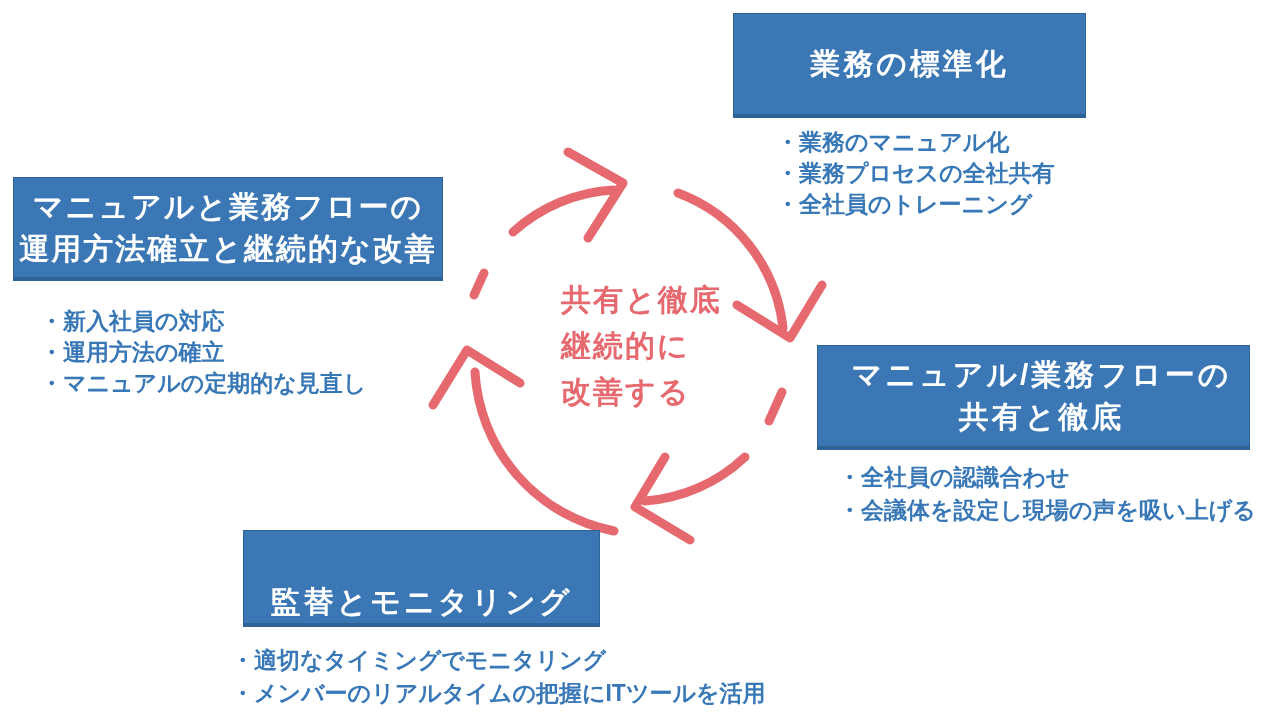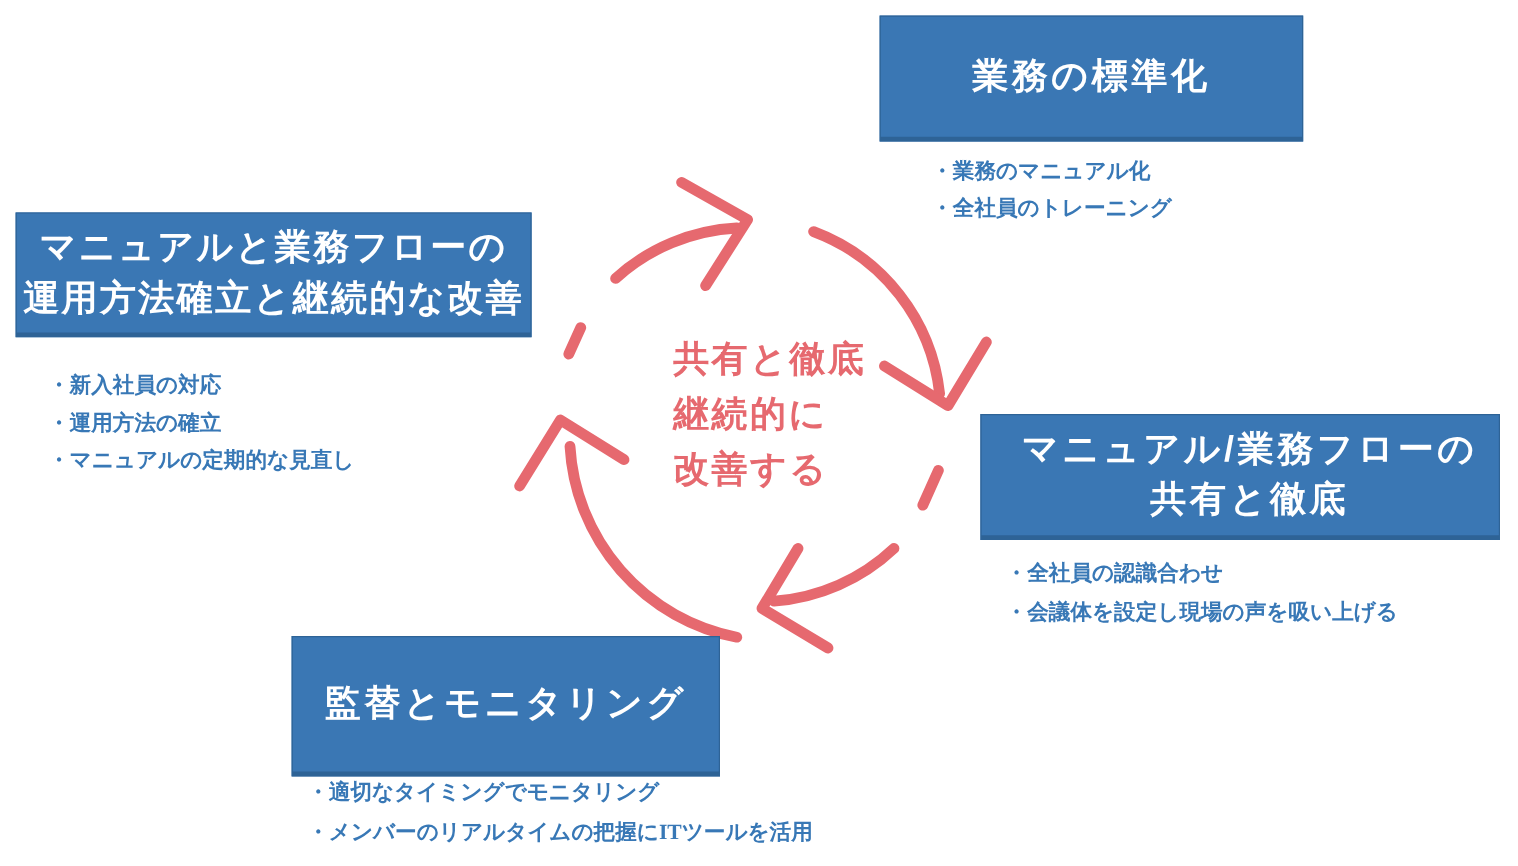--- a/index.html
+++ b/index.html
@@ -30,34 +30,34 @@
     align-items:center;
     justify-content:center;
     text-align:center;
     font-weight:bold;
     font-size:30px;
     letter-spacing:3px;
     line-height:42px;
   }
   .box-top{left:733px;top:13px;width:353px;height:105px;}
   .box-right{left:817px;top:345px;width:433px;height:105px;padding-left:16px;}
-  .box-bottom{left:243px;top:530px;width:357px;height:117px;}
+  .box-bottom{left:243px;top:530px;width:357px;height:97px;justify-content:flex-end;}
   .box-left{left:13px;top:177px;width:430px;height:104px;letter-spacing:2px;}
   .title-line{display:block;white-space:nowrap;}
   .bullets{
     position:absolute;
     color:var(--text-blue);
     font-weight:bold;
-    font-size:18px;
+    font-size:23px;
     line-height:31px;
     white-space:nowrap;
   }
   .bullets-top{left:776px;top:127px;}
   .bullets-right{left:838px;top:461px;line-height:33px;}
-  .bullets-bottom{left:256px;top:644px;line-height:33px;font-family:Liberation Serif, serif;}
+  .bullets-bottom{left:231px;top:644px;line-height:33px;}
   .bullets-left{left:40px;top:306px;}
   .center-text{
     position:absolute;
     left:561px;top:277px;
     color:var(--arrow-red);
     font-weight:bold;
     font-size:30px;
     letter-spacing:2px;
     line-height:46px;
     white-space:nowrap;
@@ -87,20 +87,21 @@
     <path d="M 614 531 A 172 172 0 0 1 475 372"></path>
     <path d="M 433 405 L 467 350 L 520 383"></path>
     <path d="M 484 273 L 474 295"></path>
   </svg>
 
   <div class="box box-top">
     <span class="title-line">業務の標準化</span>
   </div>
   <div class="bullets bullets-top">
     <div>・業務のマニュアル化</div>
+    <div>・業務プロセスの全社共有</div>
     <div>・全社員のトレーニング</div>
   </div>
 
   <div class="box box-right">
     <span class="title-line">マニュアル/業務フローの</span>
     <span class="title-line">共有と徹底</span>
   </div>
   <div class="bullets bullets-right">
     <div>・全社員の認識合わせ</div>
     <div>・会議体を設定し現場の声を吸い上げる</div>

